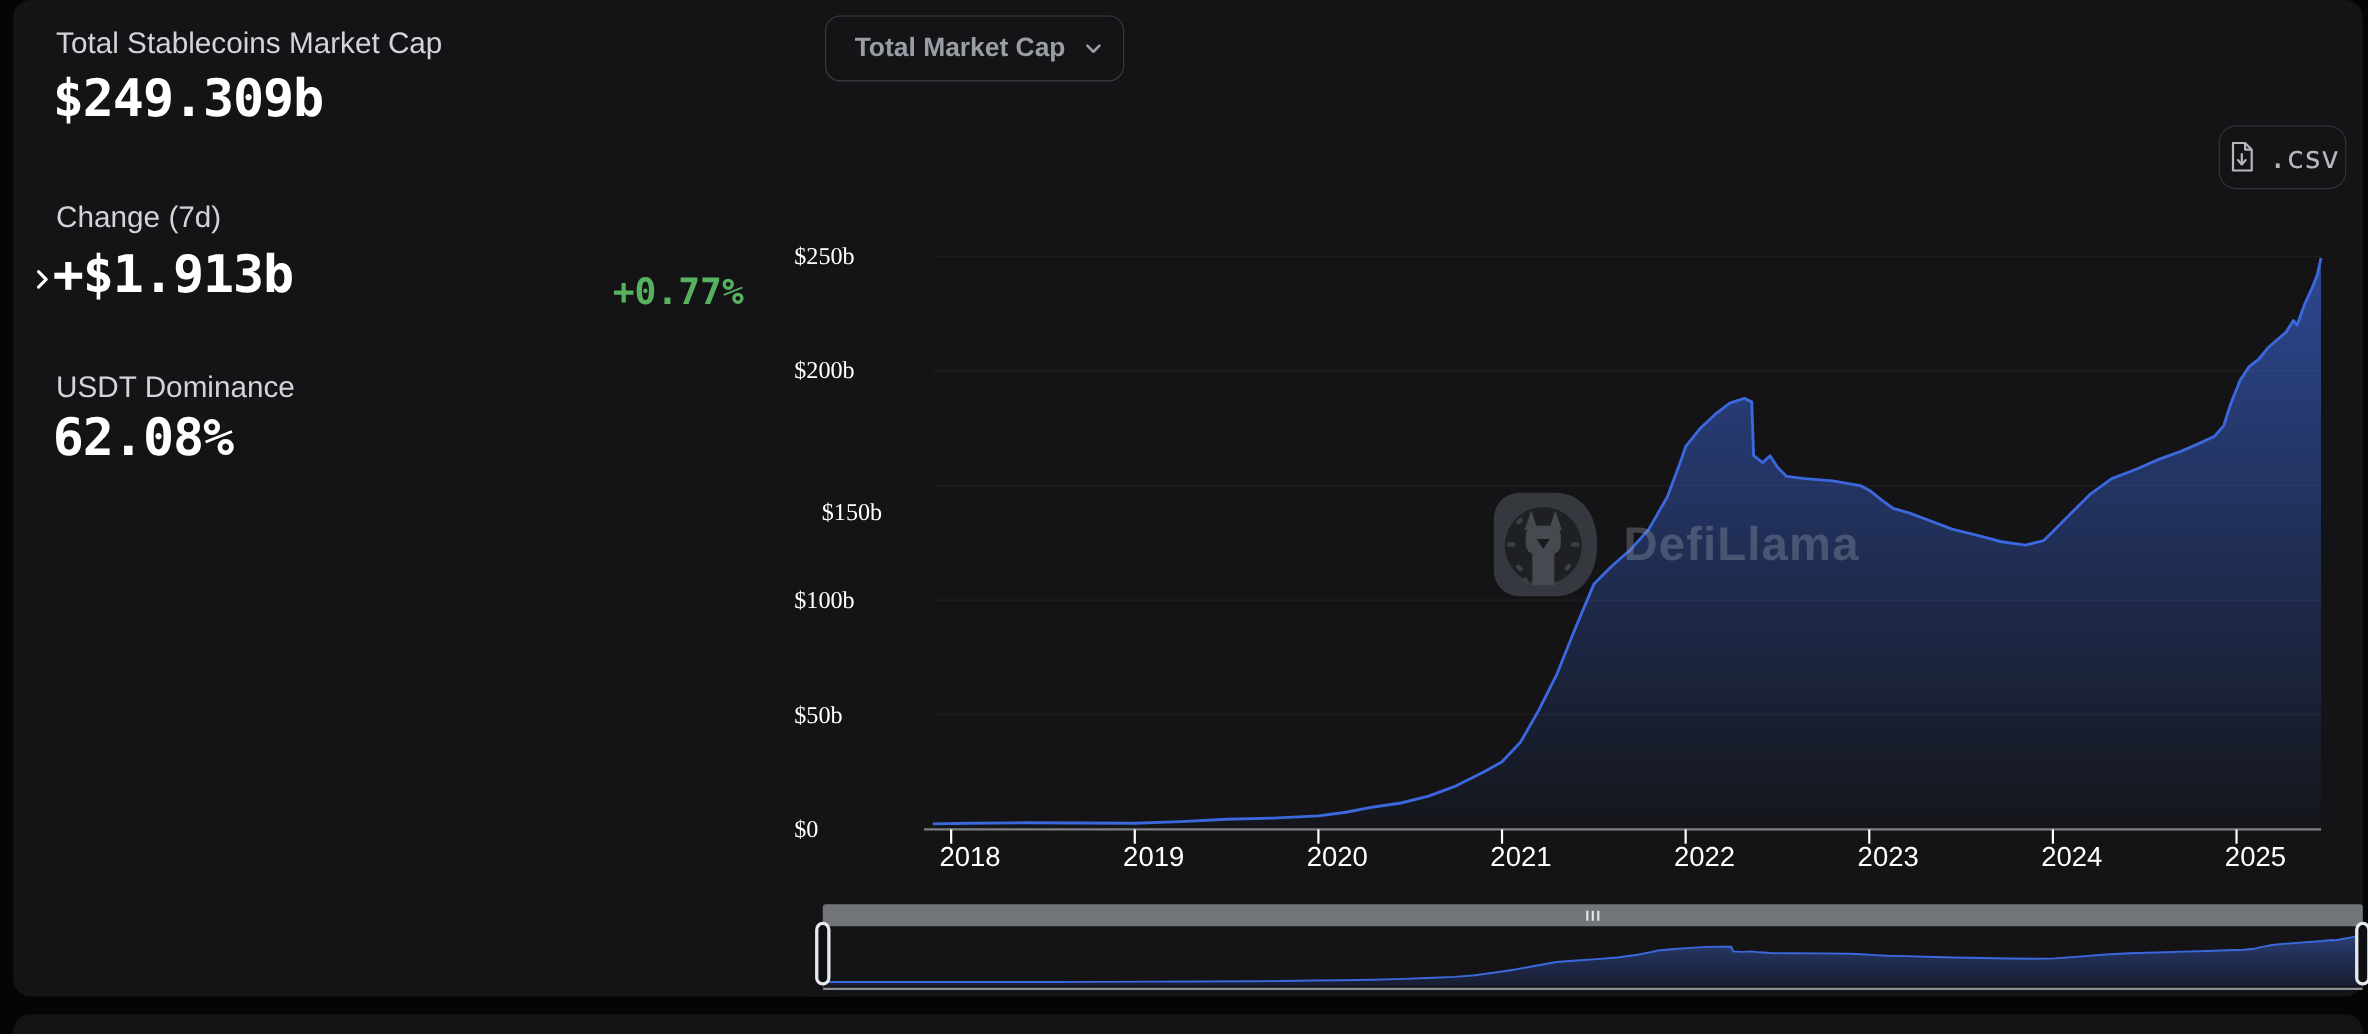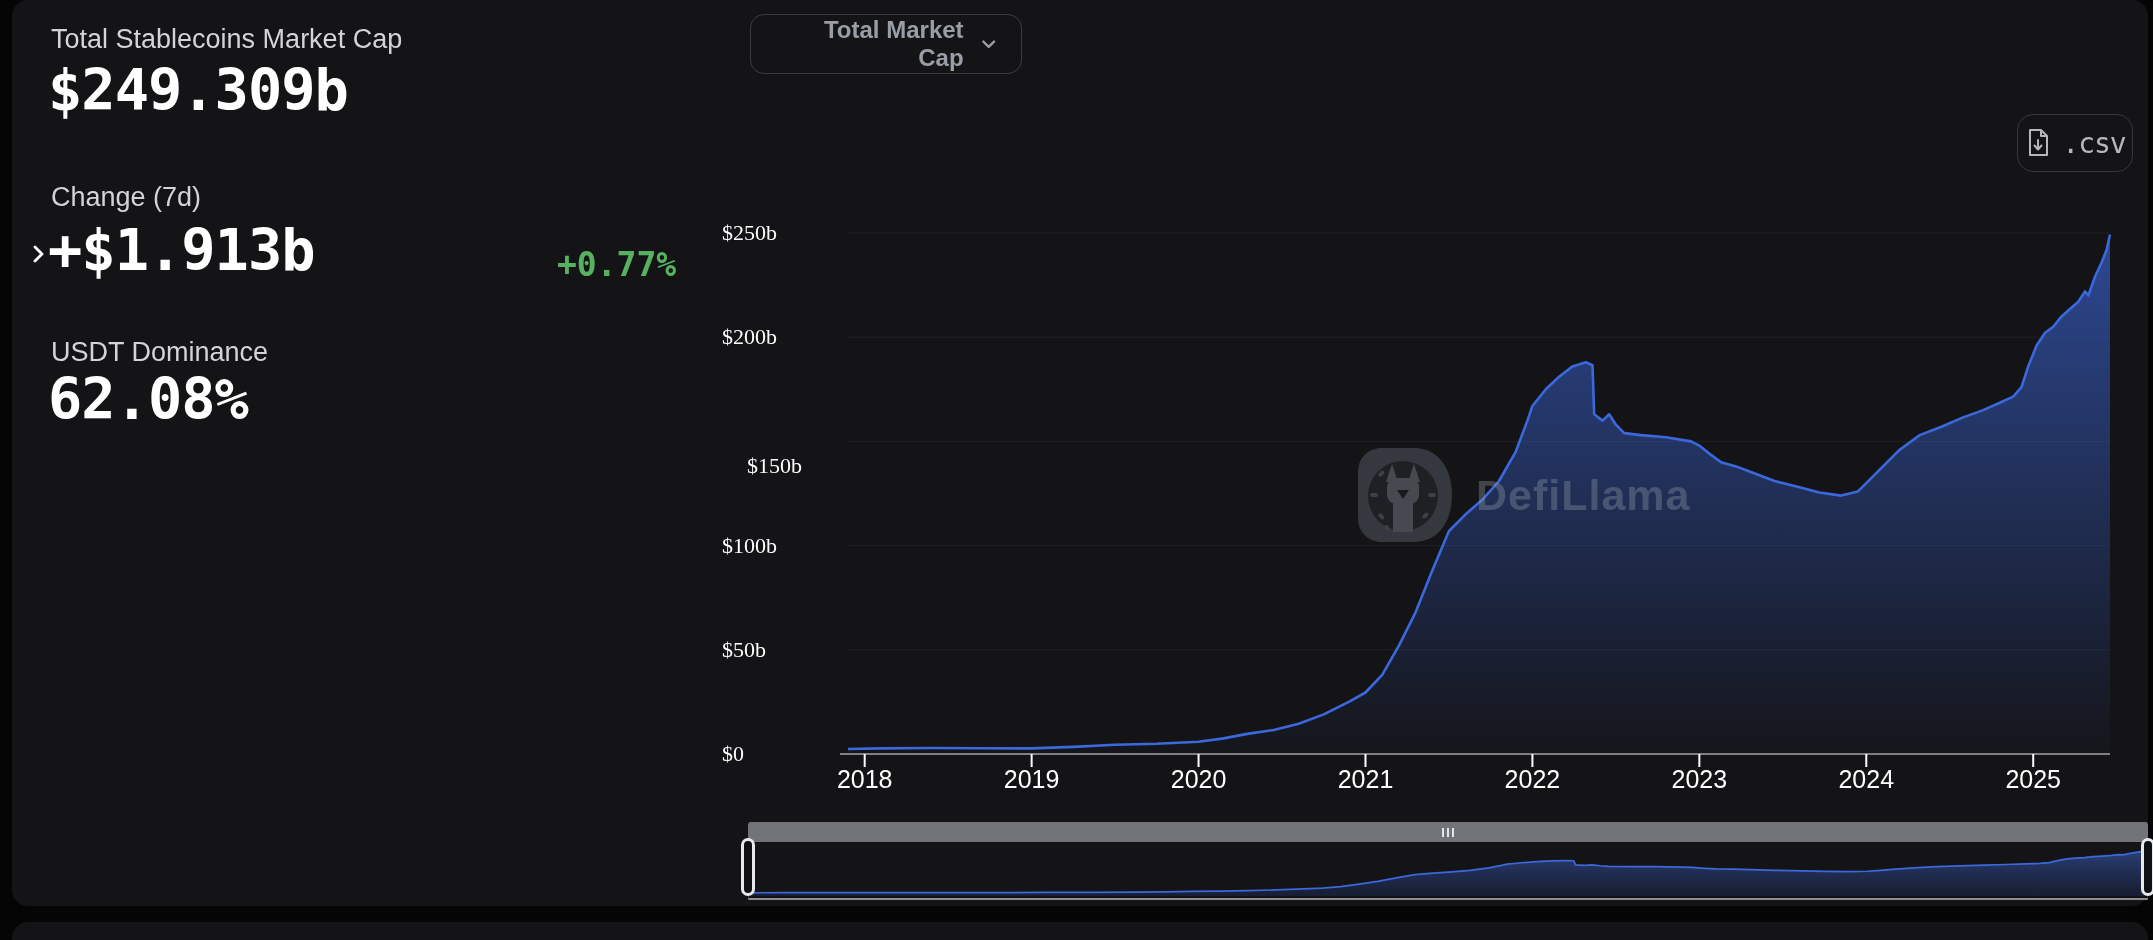--- a/index.html
+++ b/index.html
@@ -6,45 +6,45 @@
   .stage{position:relative;width:2153px;height:940px;background:#050506;overflow:hidden;
          font-family:"Liberation Sans",sans-serif;color:#fff;}
   .panel{position:absolute;background:#141417;border-radius:16px;}
   #left-panel{left:12px;top:0;width:765px;height:906px;}
   #right-panel{left:722px;top:0;width:1426px;height:906px;}
   #bottom-panel{left:12px;top:922px;width:2136px;height:40px;}
 
   
   .stat-label{position:absolute;font-size:27px;line-height:34px;color:#d3d4d8;font-weight:400;}
   .mono{font-family:"DejaVu Sans Mono",monospace;font-weight:bold;letter-spacing:-1px;}
-  .stat-value{position:absolute;font-size:57px;line-height:56px;color:#ffffff;}
+  .stat-value{position:absolute;font-size:47px;line-height:56px;color:#ffffff;}
   #mc-label{left:39px;top:22px;}
   #mc-value{left:36px;top:62px;}
   #ch-label{left:39px;top:180px;}
   #ch-value{left:36px;top:222px;}
   #ch-pct{position:absolute;left:545px;top:246px;font-size:33px;line-height:38px;color:#57b25f;letter-spacing:0;}
   #dom-label{left:39px;top:335px;}
   #dom-value{left:36px;top:371px;}
   #chev-btn{position:absolute;left:10px;top:237px;width:34px;height:34px;background:none;border:none;
             padding:0;cursor:pointer;display:flex;align-items:center;justify-content:center;}
 
   
   #metric-dropdown{position:absolute;left:28px;top:14px;width:272px;height:60px;border-radius:14px;
       border:1px solid #3b3d42;background:transparent;display:flex;align-items:center;gap:14px;
-      padding:0 22px 0 26px;cursor:pointer;text-align:right;}
+      padding:0 8px 0 26px;cursor:pointer;}
   #metric-dropdown span{font-size:24px;font-weight:bold;color:#999ea6;font-family:"Liberation Sans",sans-serif;}
   #csv-btn{position:absolute;left:1295px;top:114px;width:116px;height:58px;border-radius:16px;
       border:1px solid #35373c;background:transparent;display:flex;align-items:center;justify-content:center;
       gap:10px;cursor:pointer;}
   #csv-btn span{font-size:28px;color:#b5b7bb;font-family:"DejaVu Sans Mono",monospace;letter-spacing:-1px;}
 
   
   #main-chart{position:absolute;left:126px;top:233px;width:1262px;height:540px;overflow:visible;}
   .ylab{position:absolute;left:0;width:112px;text-align:left;font-size:22px;line-height:32px;color:#ffffff;font-family:Liberation Serif, serif;}
-  .xlab{position:absolute;width:90px;text-align:center;top:763px;font-size:25px;line-height:32px;color:#ffffff;}
+  .xlab{position:absolute;width:90px;text-align:right;top:763px;font-size:25px;line-height:32px;color:#ffffff;}
 
   
   #watermark{position:absolute;left:634px;top:446px;display:flex;align-items:center;gap:20px;pointer-events:none;}
   #wm-text{font-size:43px;font-weight:bold;color:rgba(150,157,170,0.35);letter-spacing:1px;}
 
   
   #brush{position:absolute;left:26px;top:822px;width:1400px;height:78px;}
   #brush-bar{position:absolute;left:0;top:0;width:1400px;height:20px;background:#717478;border-radius:3px;
       display:flex;align-items:center;justify-content:center;cursor:grab;}
   .grip{display:flex;gap:3px;align-items:center;}

